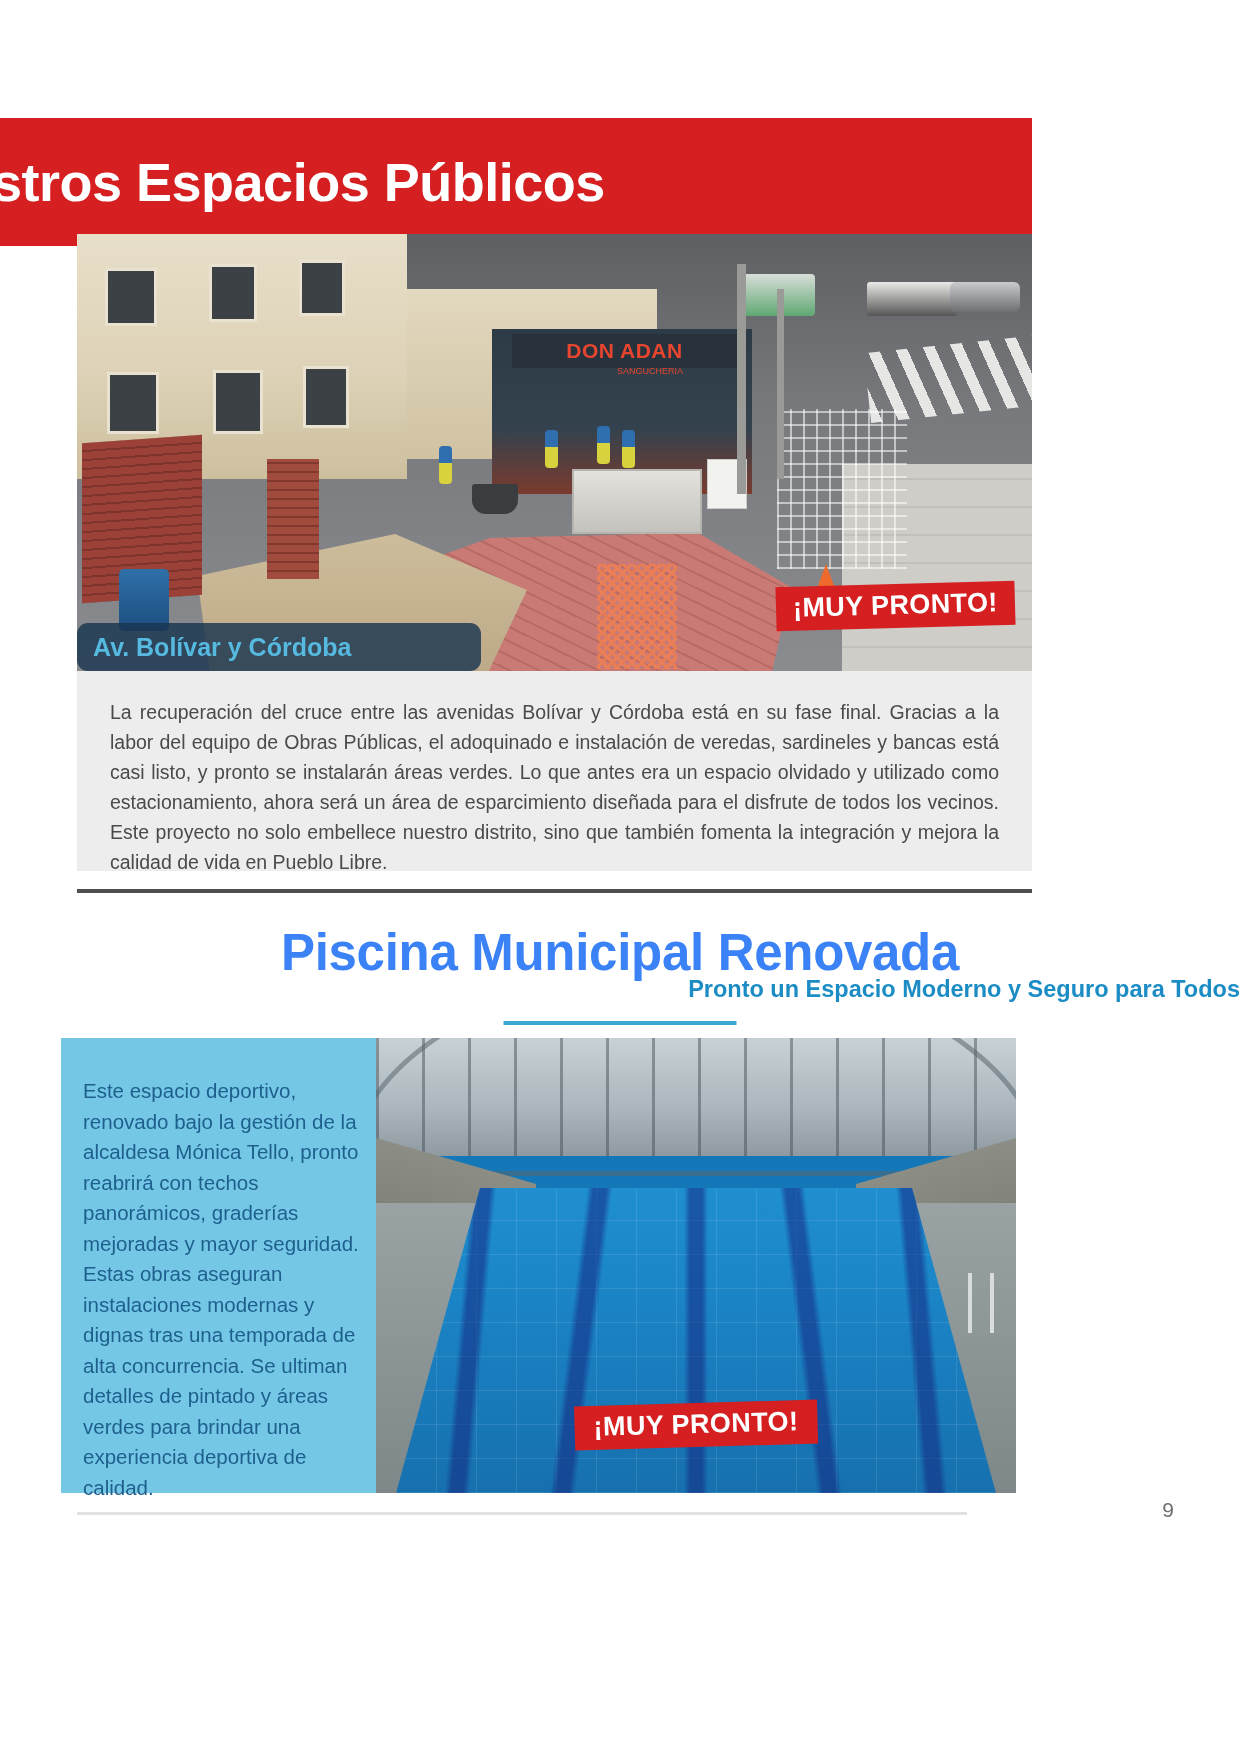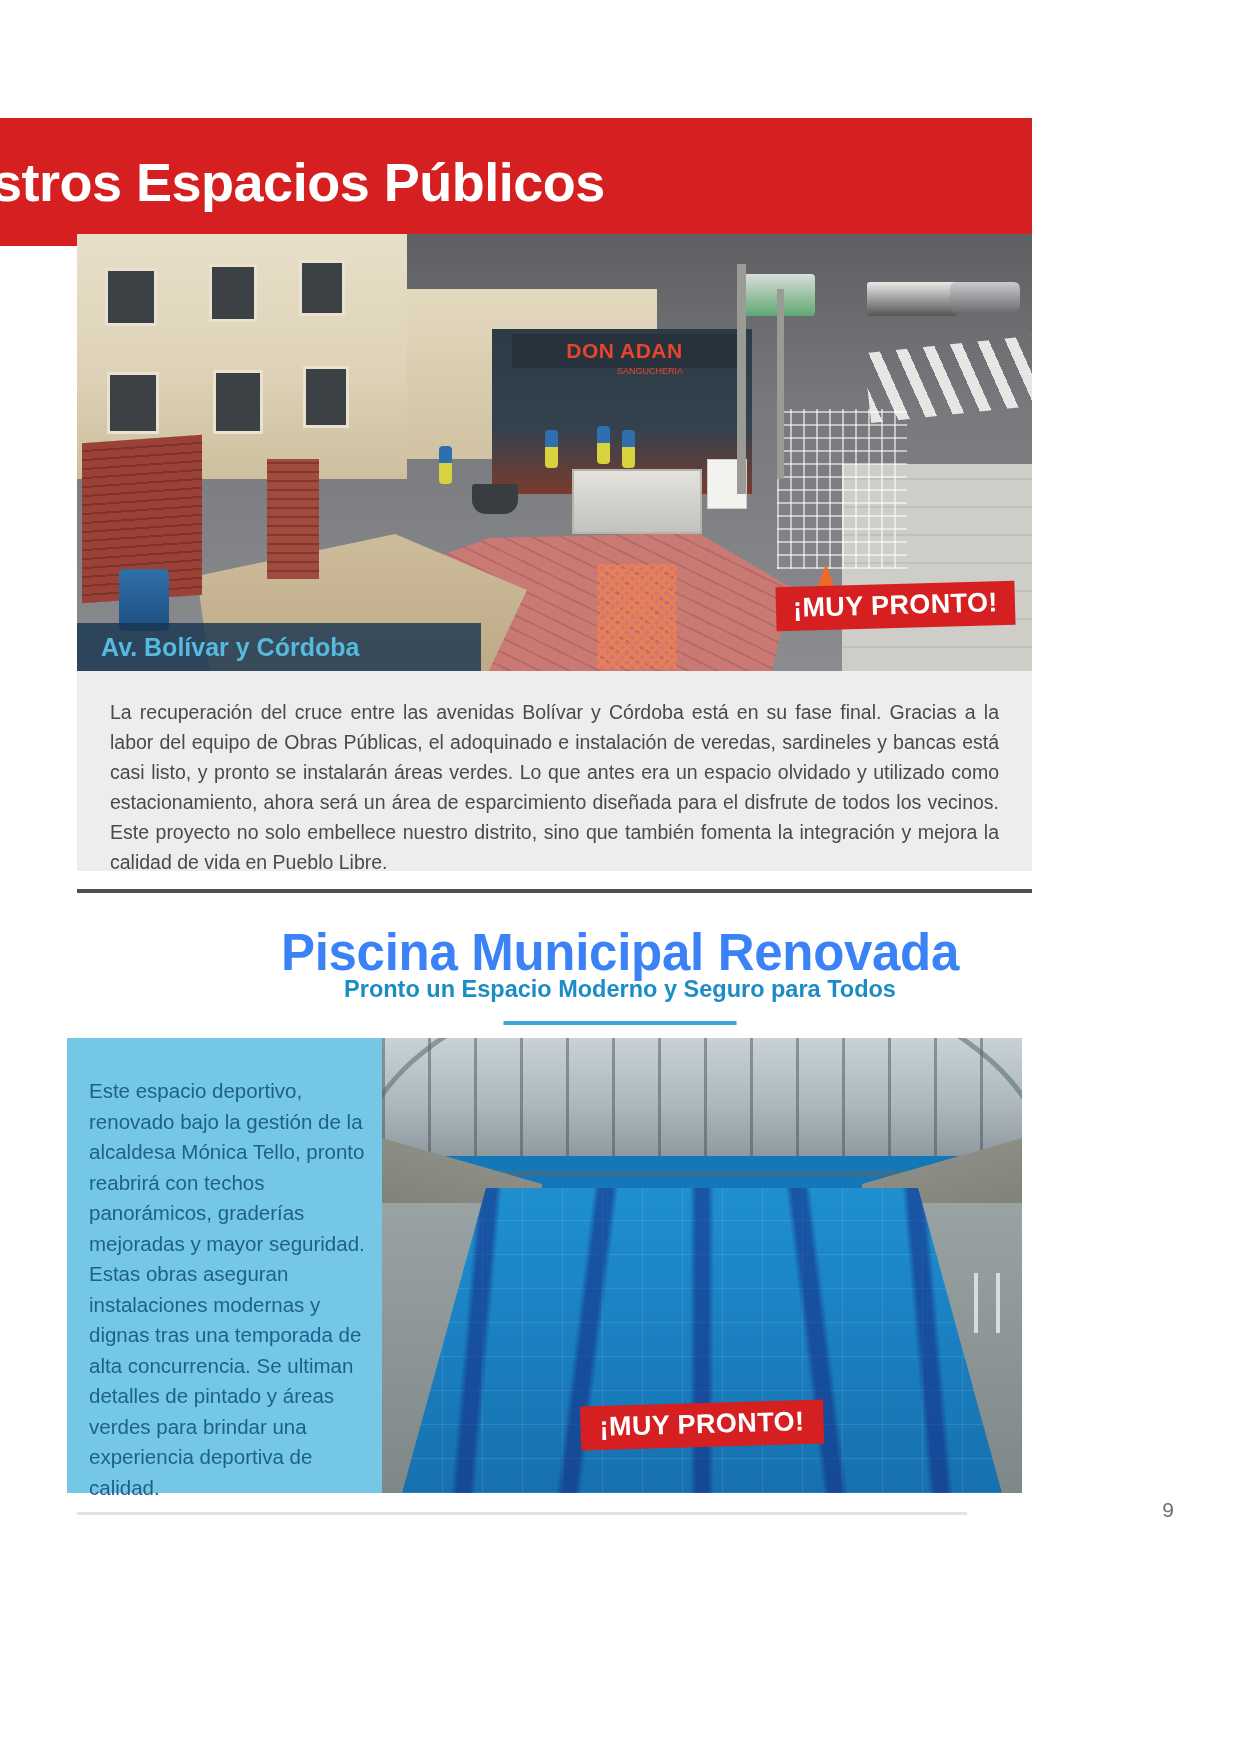--- a/index.html
+++ b/index.html
@@ -156,21 +156,22 @@
 
   .caption-panel {
     position: absolute;
     left: 0px;
     bottom: 0px;
     width: 404px;
     height: 48px;
     background: rgba(26,54,80,0.82);
     display: flex;
     align-items: center;
-    padding-left: 24px;
+    padding-left: 16px;
+    border-radius: 11px;
   }
   .caption-panel span {
     color: #56b9e0;
     font-size: 25px;
     font-weight: 700;
   }
 
   .pronto-badge-1 {
     position: absolute;
     right: 17px;
@@ -219,39 +220,39 @@
     left: 0; right: 0; top: 923px;
     text-align: center;
     color: #3b82f6;
     font-size: 51px;
     font-weight: 700;
     letter-spacing: -0.3px;
   }
   .pool-subtitle {
     position: absolute;
     left: 0; right: 0; top: 976px;
-    text-align: center;
+    text-align: right;
     color: #1b8cc4;
     font-size: 23.5px;
     font-weight: 700;
   }
   .pool-underline {
     position: absolute;
     left: 50%;
     transform: translateX(-50%);
     top: 1021px;
     width: 233px;
     height: 4px;
     background: #3aa7d4;
   }
 
   
   .pool-panel {
     position: absolute;
-    left: 67px;
+    left: 61px;
     top: 1038px;
     width: 955px;
     height: 455px;
     background: #74c8e6;
   }
   .pool-sidebar-text {
     position: absolute;
     left: 22px;
     top: 38px;
     width: 277px;

